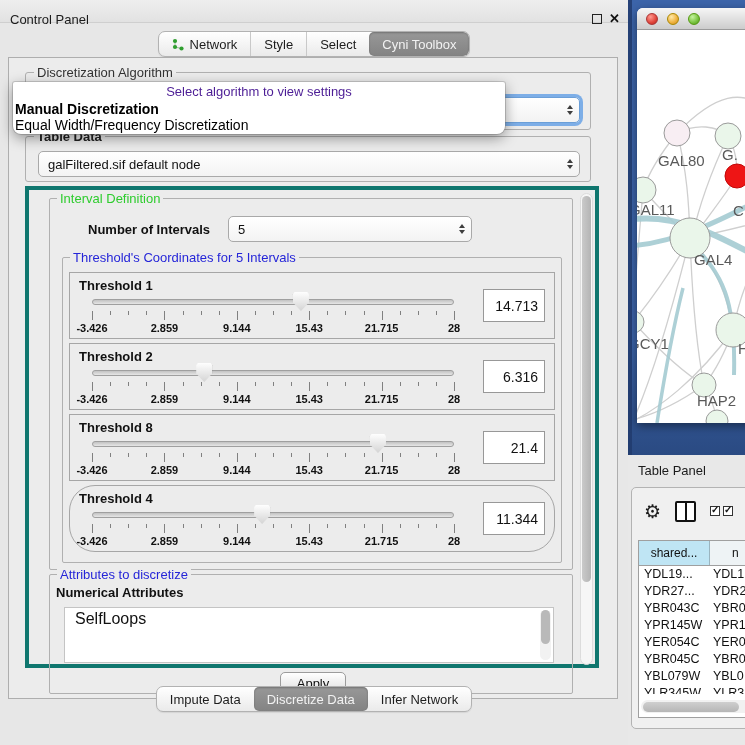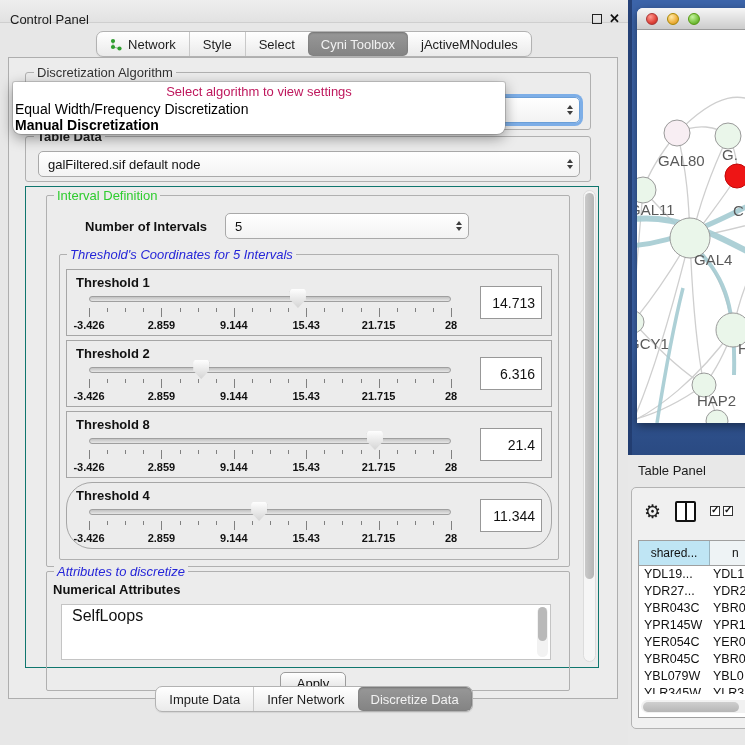--- a/index.html
+++ b/index.html
@@ -43,35 +43,35 @@
     background:linear-gradient(#ffffff,#f3f3f3); display:flex; align-items:center;
     justify-content:space-between; font-size:13px; color:#111; padding:0 6px 0 9px; }
   .combo.focusring { box-shadow:0 0 0 3px rgba(106,163,230,.85); border-color:#6b9fd8; }
   .stepper { display:flex; flex-direction:column; gap:2px; }
   .arr-up { width:0; height:0; border-left:3.5px solid transparent; border-right:3.5px solid transparent; border-bottom:4.5px solid #3e3e3e; }
   .arr-dn { width:0; height:0; border-left:3.5px solid transparent; border-right:3.5px solid transparent; border-top:4.5px solid #3e3e3e; }
 
   .popup { position:absolute; left:4px; top:24px; width:492px; height:52px; background:#fff; z-index:40;
     border-radius:2px 2px 8px 8px; box-shadow:0 4px 14px rgba(0,0,0,.4), 0 0 0 1px rgba(150,150,150,.4);
     padding-top:2px; }
-  .popup-hint { text-align:center; font-size:13px; color:#be185d; height:17px; }
+  .popup-hint { text-align:center; font-size:13px; color:#4c1d95; height:17px; }
   .popup-item { font-size:14px; color:#000; padding-left:2px; height:16px; line-height:16px; }
   .popup-item.bold { font-weight:bold; }
 
   .scrollpane { position:absolute; left:16px; top:128px; width:574px; height:482px;
-    border:1px solid #0f766e; background:#ececec; }
+    border:4px solid #0f766e; background:#ececec; }
   .vscroll { position:absolute; right:2px; top:3px; width:13px; height:472px;
     background:#f6f6f6; border:1px solid #dcdcdc; border-radius:7px; }
   .vthumb { position:absolute; left:1px; top:2px; width:9px; height:386px;
     background:linear-gradient(90deg,#cacaca,#b4b4b4); border-radius:6px; }
 
   .fieldset { position:absolute; border:1px solid #b0b0b0; border-radius:2px; }
   .fs-title { position:absolute; top:-8px; left:7px; background:#ececec; padding:0 3px; font-size:13px; }
   .fs-title.green { color:#2ecc2e; }
-  .fs-title.blue { color:#2525d8;font-style:italic; }
+  .fs-title.blue { color:#2525d8; }
 
   .interval-fs { left:20px; top:8px; width:524px; height:372px; }
   .num-label { position:absolute; left:38px; top:23px; font-size:13px; font-weight:bold; color:#111; }
   .num-combo { left:178px; top:17px; width:244px; }
   .thresholds-fs { left:12px; top:58px; width:500px; height:306px; }
 
   .threshold-panel { position:absolute; left:6px; width:486px; height:67px;
     border:1px solid #a6a6a6; background:#ececec; }
   .t-label { position:absolute; left:9px; top:5px; font-size:13px; font-weight:bold; color:#111; }
   .slider { position:absolute; left:22px; top:22px; width:362px; height:42px; }
@@ -178,23 +178,20 @@
         </div>
         <div class="tab">
             <span>Style</span>
           </div>
         <div class="tab">
             <span>Select</span>
           </div>
         <div class="tab selected">
             <span>Cyni Toolbox</span>
           </div>
-        <div class="tab">
-            <span>jActiveMNodules</span>
-          </div>
       </div>
     </div>
 
     <div class="content">
 
       <div class="groupbox algo-group">
         <span class="gb-title">Discretization Algorithm</span>
         <div class="combo focusring" style="left:12px; top:24px; width:542px;">
           <span></span>
           <span class="stepper">
@@ -210,22 +207,22 @@
           <span>galFiltered.sif default node</span>
           <span class="stepper">
               <span class="arr-up"></span>
               <span class="arr-dn"></span>
             </span>
         </div>
       </div>
 
       <div class="popup">
         <div class="popup-hint">Select algorithm to view settings</div>
+        <div class="popup-item bold">Manual Discretization</div>
         <div class="popup-item">Equal Width/Frequency Discretization</div>
-        <div class="popup-item bold">Manual Discretization</div>
       </div>
 
       <div class="scrollpane">
 
         <div class="fieldset interval-fs">
           <span class="fs-title green">Interval Definition</span>
           <span class="num-label">Number of Intervals</span>
           <div class="combo num-combo">
             <span>5</span>
             <span class="stepper">
@@ -418,25 +415,25 @@
       </div>
 
       <button class="apply-btn">Apply</button>
     </div>
 
     <div class="tabstrip bottom">
       <div class="tabbar">
         <div class="tab">
             <span>Impute Data</span>
           </div>
+        <div class="tab selected">
+            <span>Discretize Data</span>
+          </div>
         <div class="tab">
             <span>Infer Network</span>
-          </div>
-        <div class="tab selected">
-            <span>Discretize Data</span>
           </div>
       </div>
     </div>
   </div>
 
   <div class="right-panel">
     <div class="desktop">
       <div class="net-window">
         <div class="net-titlebar">
           <span class="light red"></span>

